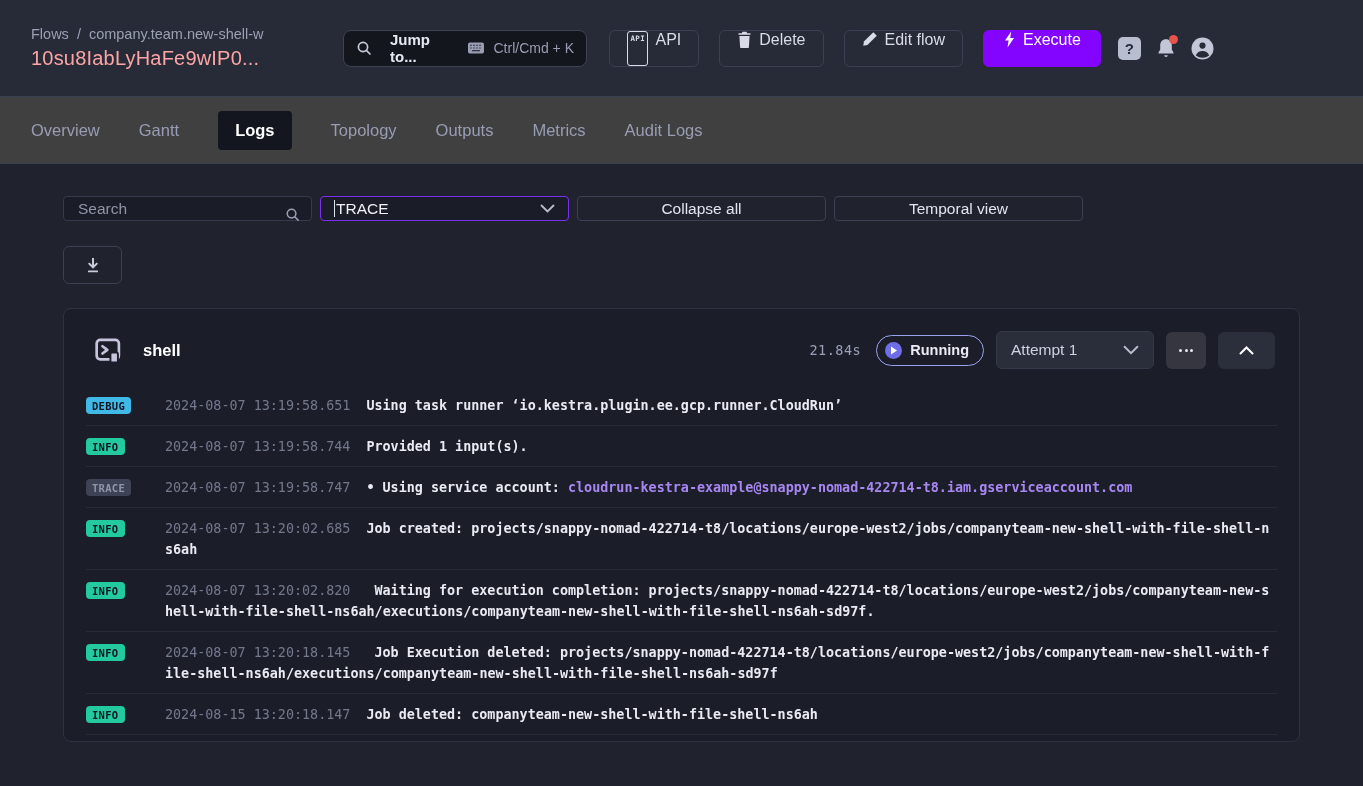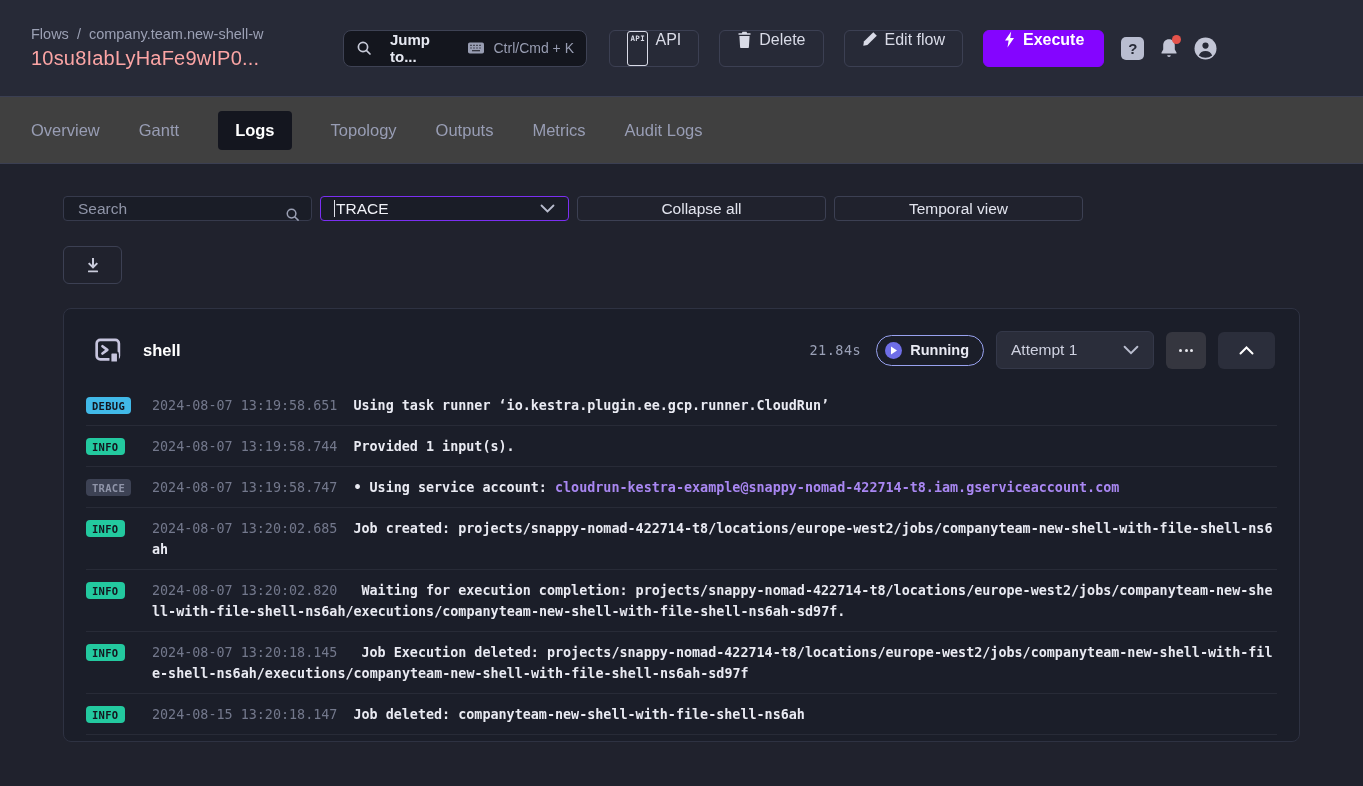--- a/index.html
+++ b/index.html
@@ -30,21 +30,21 @@
   .jump-to .jt-label { font-size:15px; font-weight:bold; color:#e6e8f1; flex:1; }
   .jump-to .shortcut { display:flex; align-items:center; gap:8px; color:#989dB2; font-size:14px; }
 
   .header-buttons { display:flex; gap:12px; margin-left:14px; }
   .btn {
     height:37px; border-radius:6px; display:flex; gap:7px;
     font-size:16px; color:#d9dbe7; background:transparent; border:1px solid #3c4053;
     padding:0 17px; cursor:pointer; font-family:"Liberation Sans", sans-serif; white-space:nowrap;margin-left:8px;
   }
   .btn svg { flex:none; }
-  .btn-execute { background:#8405ff; border-color:#8405ff; color:#ffffff; font-weight:bold; padding:0 19px; }
+  .btn-execute { background:#8405ff; border-color:#8405ff; color:#ffffff; font-weight:normal; padding:0 19px; }
   .api-chip { border:1.6px solid #d9dbe7; border-radius:3px; font-size:7.5px; font-weight:bold;
     padding:2px 2.5px; letter-spacing:.3px; font-family:"DejaVu Sans Mono", monospace; }
 
   .header-icons { display:flex; align-items:center; gap:14px; margin-left:17px; }
   .icon-btn { position:relative; cursor:pointer; display:flex; }
   .help-box { width:23px; height:23px; border-radius:5px; background:#b9bdd0; color:#272a37;
     font-weight:bold; font-size:15px; display:flex; align-items:center; justify-content:center; }
   .bell-dot { position:absolute; top:-2px; right:-1px; width:9px; height:9px; border-radius:50%; background:#e5534b; }
 
   
@@ -119,21 +119,21 @@
   .log-row { display:flex; align-items:flex-start; border-bottom:1px solid #282b37; padding:10px 0 9px 0; }
   .badge-col { width:52px; flex:none; padding-top:1px; }
   .lvl-badge {
     display:inline-block; font-family:"DejaVu Sans Mono", monospace; font-size:10.5px; font-weight:bold;
     padding:3px 6px 2px 6px; border-radius:4px; letter-spacing:.3px;
   }
   .lvl-DEBUG { background:#41b9e8; color:#14161f; }
   .lvl-INFO  { background:#23c99f; color:#14161f; }
   .lvl-TRACE { background:#3d4254; color:#9095a9; }
   .log-text {
-    flex:1; margin-left:14px; font-family:"DejaVu Sans Mono", monospace; font-size:13.4px;
+    flex:1; margin-left:27px; font-family:"DejaVu Sans Mono", monospace; font-size:13.4px;
     line-height:21px; word-break:break-all;
   }
   .ts { color:#73788c; margin-right:16px; }
   .msg { color:#e9eaf2; font-weight:bold; }
   .msg-link { color:#a987f2; font-weight:bold; cursor:pointer; }
 </style>
 </head>
 <body>
 
 <div class="app">

